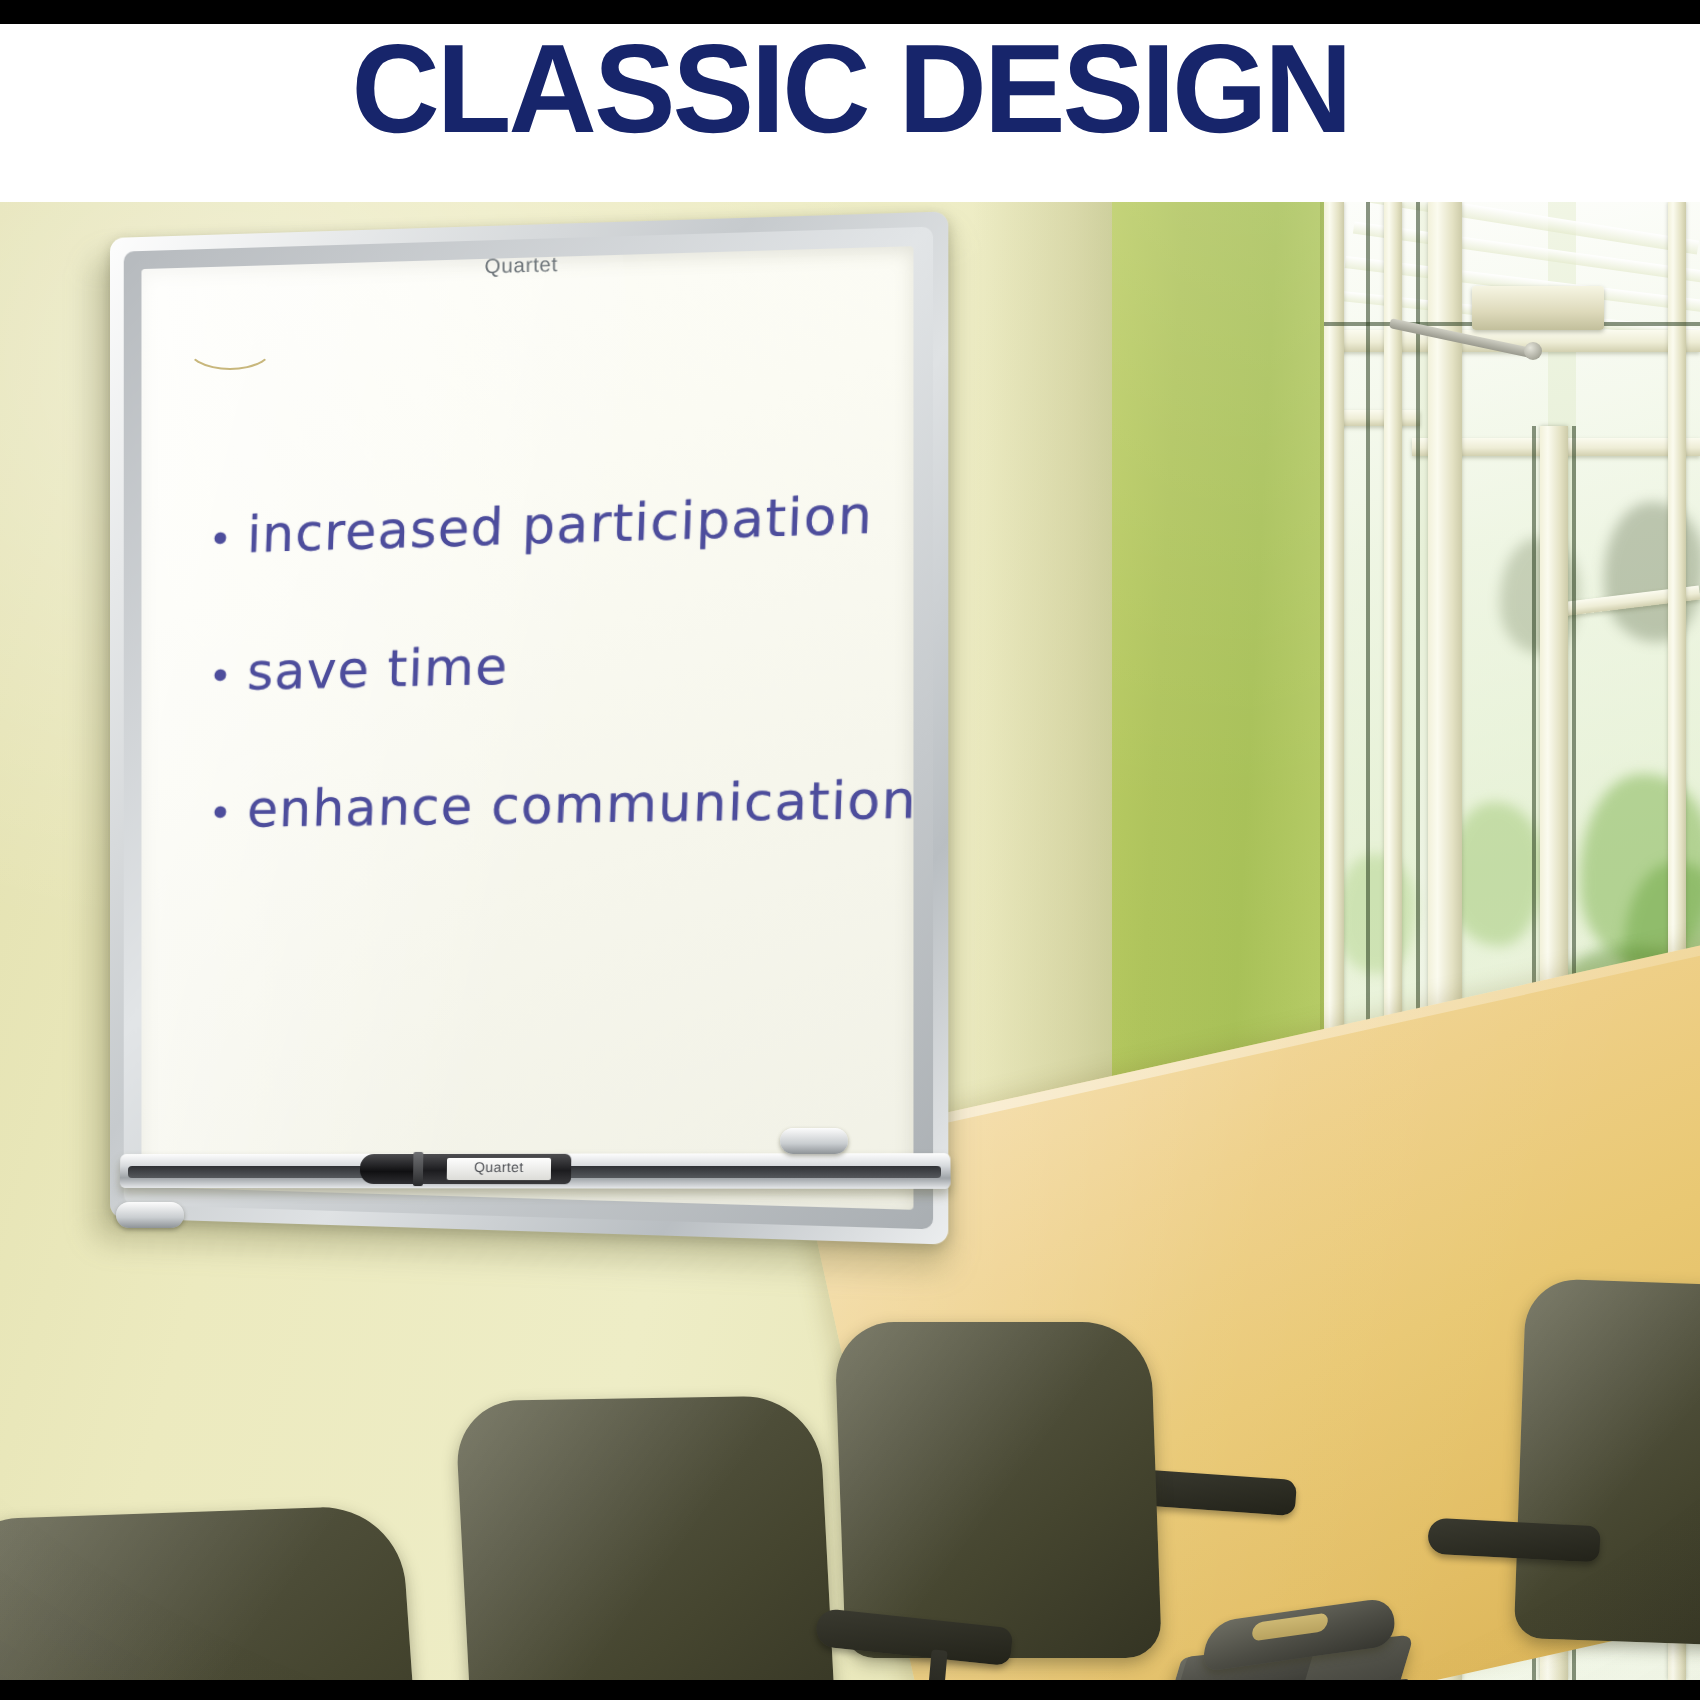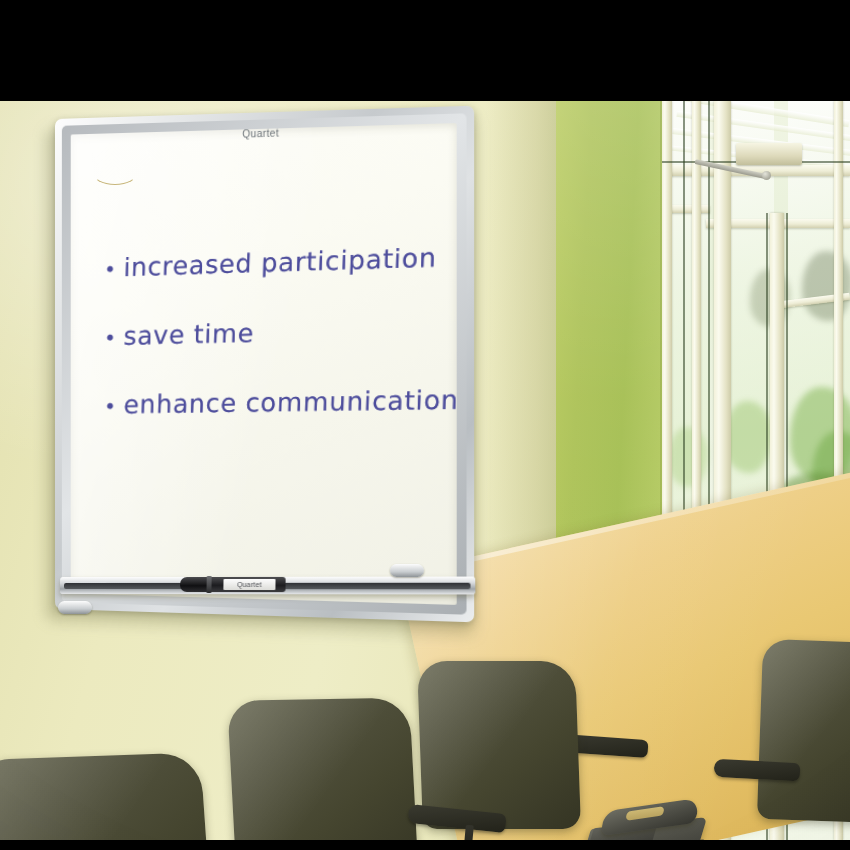--- a/index.html
+++ b/index.html
@@ -399,20 +399,23 @@
     z-index: 36;
   }
 </style>
 </head>
 <body>
 
 <div id="stage">
 
   <div class="top-rule"></div>
 
+  <div class="header-band">
+    <div class="headline">CLASSIC DESIGN</div>
+  </div>
 
   <div class="photo">
 
     <div class="wall-main"></div>
     <div class="wall-corner-shade"></div>
     <div class="wall-green"></div>
     <div class="wall-green-hi"></div>
     <div class="wall-green-edge"></div>
 
     <div class="window-wall">

